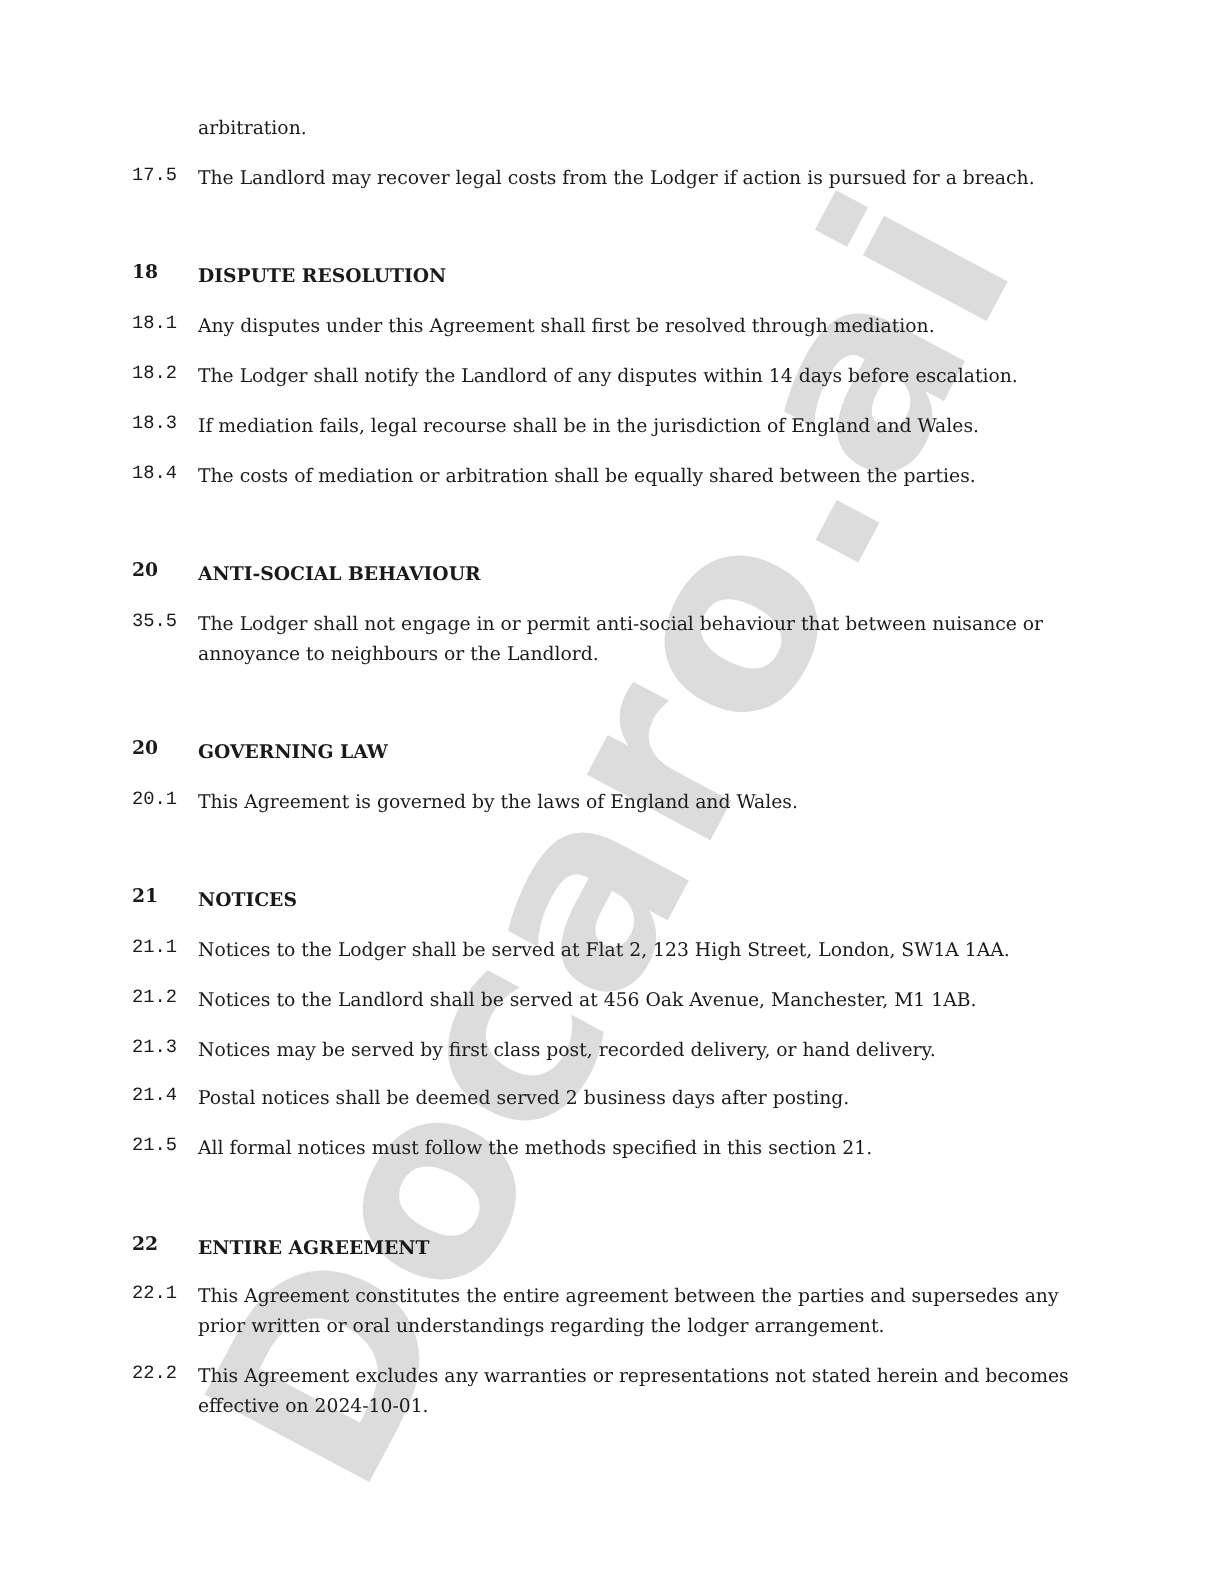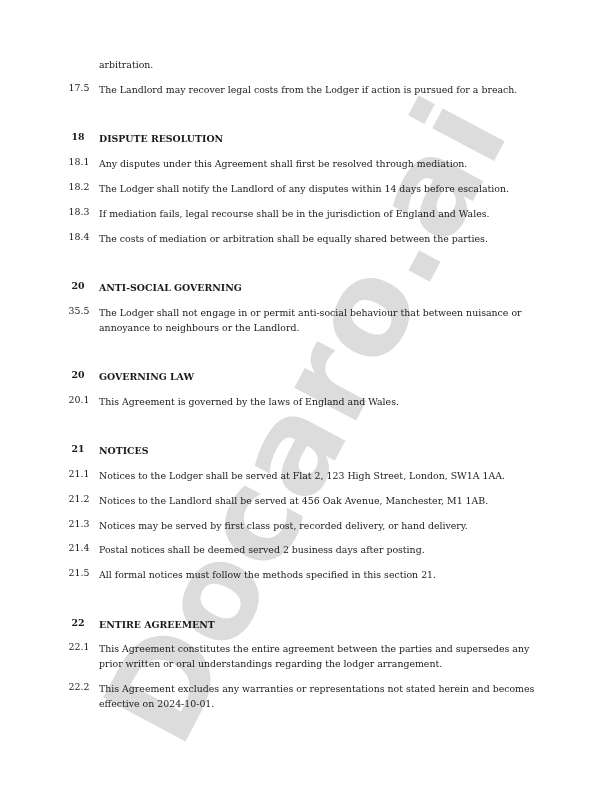--- a/index.html
+++ b/index.html
@@ -8,22 +8,22 @@
     .page { position: absolute; left: 0; top: 0; width: 612px; height: 792px; }
     .watermark {
       position: absolute; left: 306px; top: 420px;
       transform: translate(-50%, -50%) rotate(-62deg);
       font-family: "DejaVu Sans", "Liberation Sans", sans-serif;
       font-weight: bold; font-size: 128px; color: #dcdcdc; white-space: nowrap;
       letter-spacing: 2px; z-index: 0; user-select: none;
     }
     .content { position: absolute; left: 0; top: 0; width: 612px; z-index: 1; font-size: 9.4px; }
     .line { position: absolute; left: 0; width: 612px; }
-    .num { position: absolute; left: 66px; width: 26px; text-align: center; }
-    .hnum { position: absolute; left: 66px; width: 24px; text-align: center; font-weight: bold; }
+    .num { position: absolute; left: 66px; width: 26px; text-align: left; font-family: Liberation Mono, monospace; }
+    .hnum { position: absolute; left: 66px; width: 24px; text-align: left; font-weight: bold; }
     .txt { position: absolute; left: 99px; width: 440px; line-height: 15px; }
     .heading { font-weight: bold; }
     b { font-weight: normal; }
   </style>
 </head>
 <body>
 
 <div class="page">
   <div class="watermark">Docaro.ai</div>
 
@@ -54,21 +54,21 @@
       <span class="num">18.3</span>
       <span class="txt">If mediation fails, legal recourse shall be in the jurisdiction of England and Wales.</span>
     </div>
     <div class="line" style="top:231px">
       <span class="num">18.4</span>
       <span class="txt">The costs of mediation or arbitration shall be equally shared between the parties.</span>
     </div>
 
     <div class="line heading" style="top:280px">
       <span class="hnum">20</span>
-      <span class="txt">ANTI-SOCIAL GOVERNING</span>
+      <span class="txt">ANTI-SOCIAL BEHAVIOUR</span>
     </div>
     <div class="line" style="top:305px">
       <span class="num">35.5</span>
       <span class="txt"><span>The </span><b>Lodger</b><span> shall not engage in or permit anti-social behaviour that between nuisance or annoyance to neighbours or the </span><b>Landlord</b><span>.</span></span>
     </div>
 
     <div class="line heading" style="top:369px">
       <span class="hnum">20</span>
       <span class="txt">GOVERNING LAW</span>
     </div>

